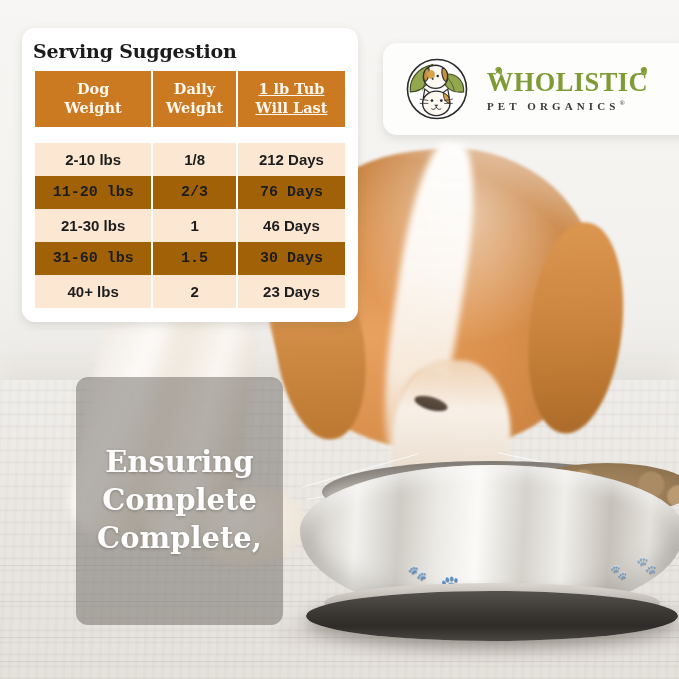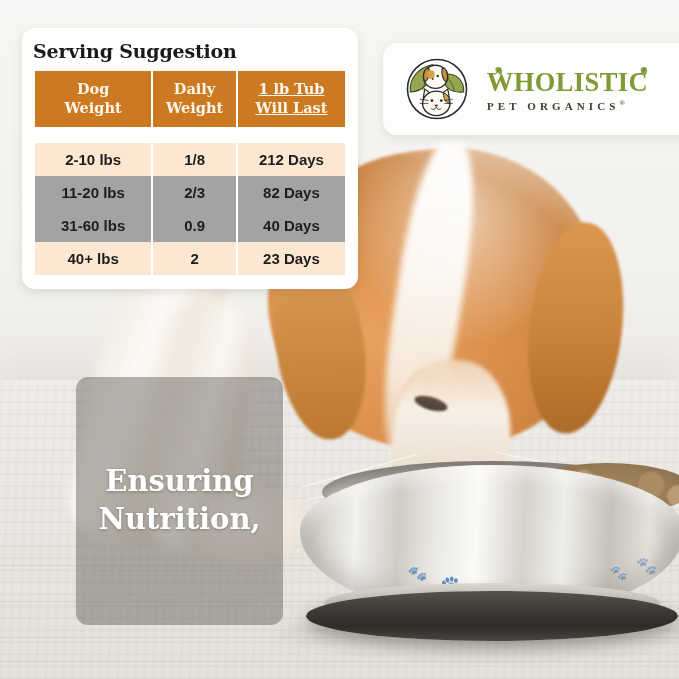--- a/index.html
+++ b/index.html
@@ -322,21 +322,21 @@
   table.serving td {
     font-family: "Liberation Sans", sans-serif;
     font-weight: bold;
     font-size: 15px;
     color: #1d1d1d;
     text-align: center;
     padding: 8px 10px;
     vertical-align: middle;
   }
   table.serving tr.alt td { background: #fce7d3; }
-  table.serving tr.plain td { background: #a3a3a3; }
+  table.serving tr.plain td { background: #a16207; font-family: Liberation Mono, monospace; }
   .col-w { width: 38%; }
   .col-s { width: 27%; }
   .col-d { width: 35%; text-decoration: underline; }
   .spacer-row td { padding: 0; height: 3px; background: #fff !important; }
 
   
   .logo-card {
     position: absolute;
     left: 383px; top: 43px;
     width: 320px; height: 92px;
@@ -461,26 +461,31 @@
         </tr>
 
       <tr class="alt">
         <td>2-10 lbs</td>
         <td>1/8</td>
         <td>212 Days</td>
       </tr>
       <tr class="plain">
         <td>11-20 lbs</td>
         <td>2/3</td>
-        <td>82 Days</td>
+        <td>76 Days</td>
+      </tr>
+      <tr class="alt">
+        <td>21-30 lbs</td>
+        <td>1</td>
+        <td>46 Days</td>
       </tr>
       <tr class="plain">
         <td>31-60 lbs</td>
-        <td>0.9</td>
-        <td>40 Days</td>
+        <td>1.5</td>
+        <td>30 Days</td>
       </tr>
       <tr class="alt">
         <td>40+ lbs</td>
         <td>2</td>
         <td>23 Days</td>
       </tr>
     </tbody>
   </table>
 </div>
 
@@ -524,14 +529,15 @@
       <path d="M175 9 C178 6 180 3 182 1" stroke="#5c6f28" stroke-width="0.9" fill="none"></path>
     </svg>
     <div class="logo-sub">
       <span>PET ORGANICS</span><span class="reg-mark">®</span>
     </div>
   </div>
 </div>
 
 <div class="caption">
   <div class="caption-line">Ensuring</div>
-  <div class="caption-line">Nutrition,</div>
+  <div class="caption-line">Complete</div>
+  <div class="caption-line">Complete,</div>
 </div>
 
 </body></html>

